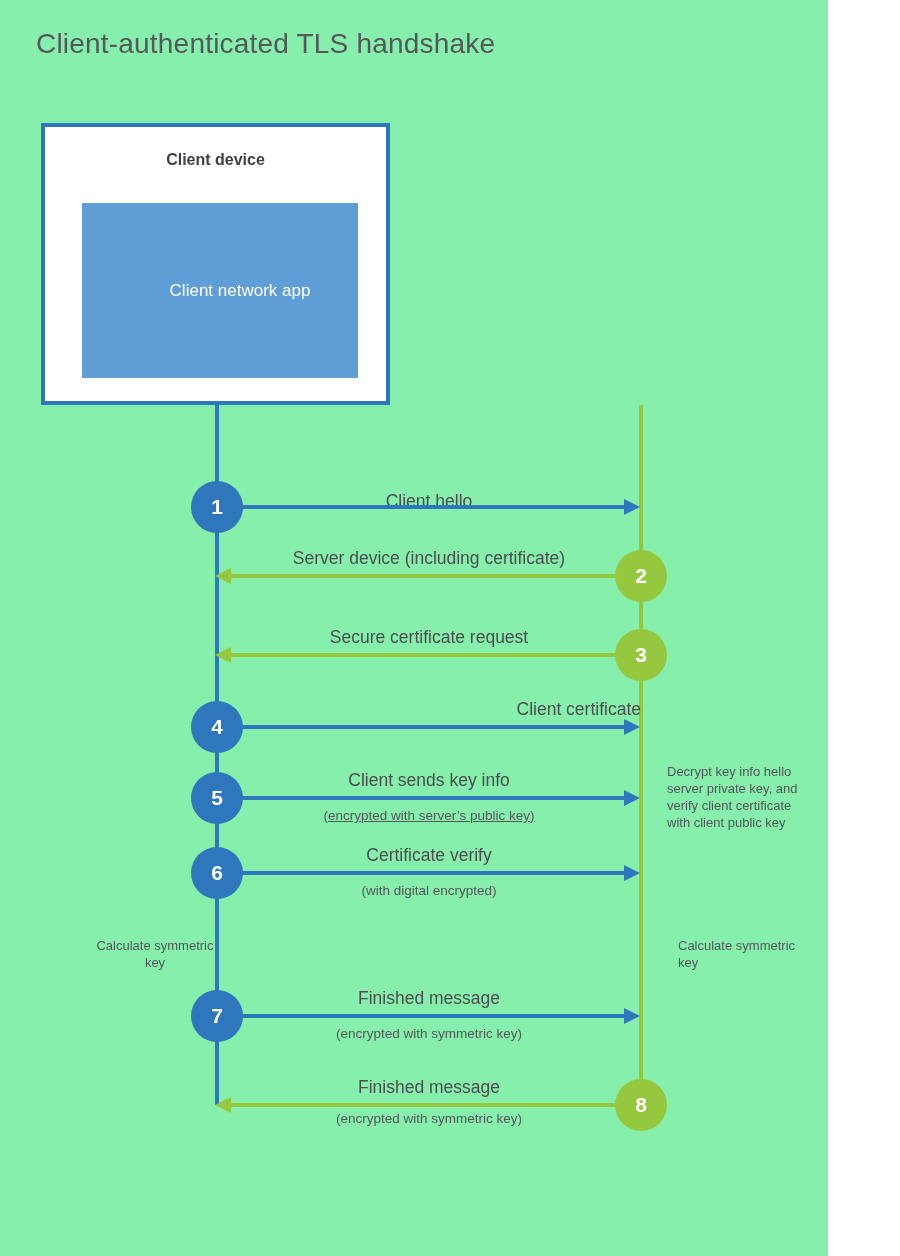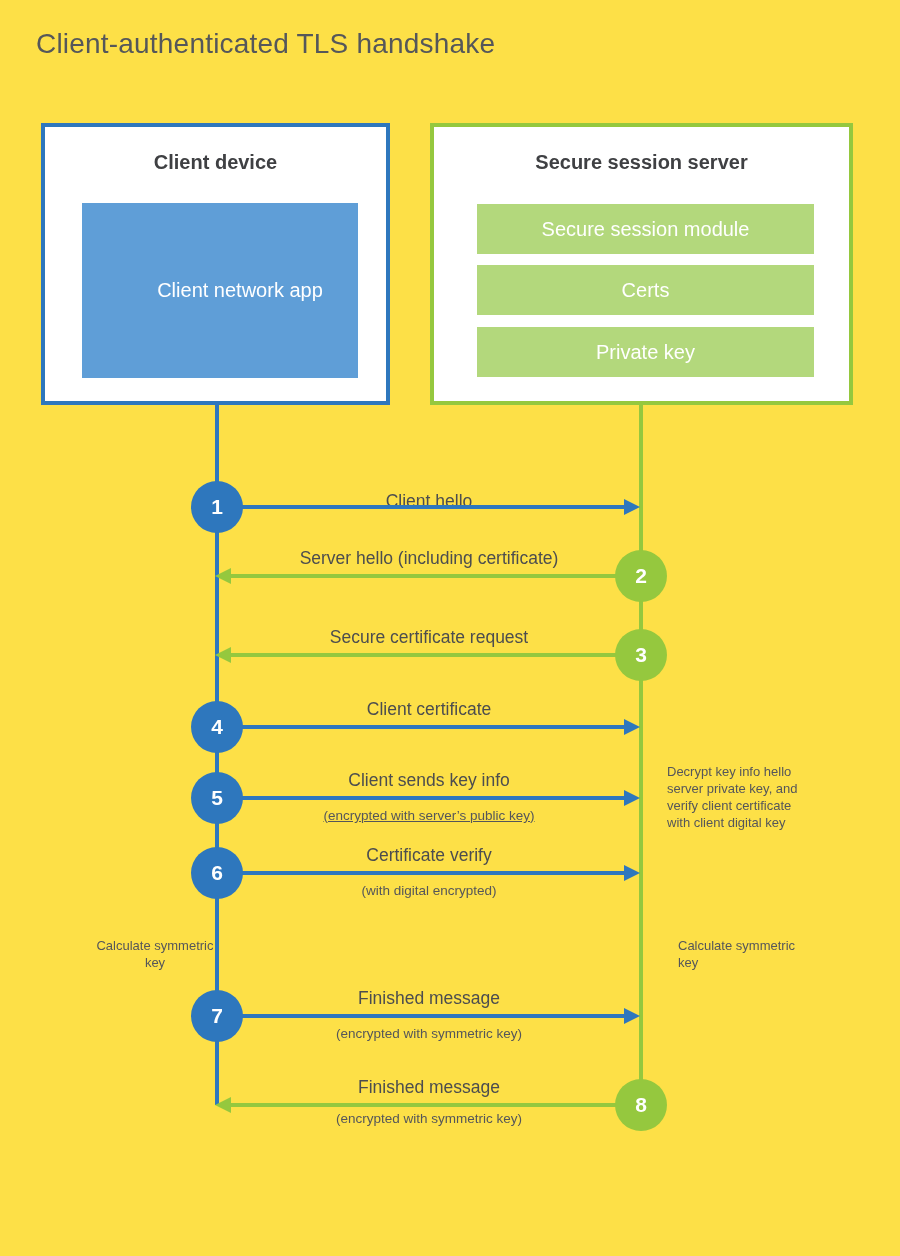--- a/index.html
+++ b/index.html
@@ -1,37 +1,37 @@
 <!DOCTYPE html>
 <html><head>
 <meta charset="utf-8">
 <style>
   html,body{margin:0;padding:0;background:#ffffff;}
   #canvas{
-    position:relative;width:900px;height:1256px;background:#fde047;overflow:hidden;
+    position:relative;width:828px;height:1256px;background:#86efac;overflow:hidden;
     font-family:"Liberation Sans","DejaVu Sans",sans-serif;
   }
   .abs{position:absolute;}
   
   .page-title{
     left:36px;top:28px;font-size:28px;font-weight:300;color:#55575a;letter-spacing:.2px;
   }
   
   .actor-box{box-sizing:border-box;top:123px;height:282px;background:#ffffff;}
   .client-box{left:41px;width:349px;border:4px solid #2e77bd;}
   .server-box{left:430px;width:423px;border:4px solid #95c83e;}
   .actor-title{
     left:0;top:24px;width:100%;text-align:center;
-    font-size:20px;font-weight:bold;color:#3f4043;
+    font-size:16px;font-weight:bold;color:#3f4043;
   }
   .client-app{
     left:37px;top:76px;width:276px;height:175px;background:#5f9ed7;
     display:flex;align-items:center;justify-content:center;text-align:center;
   }
-  .client-app span{display:inline-block;width:170px;font-size:20px;line-height:27px;color:#ffffff;margin-left:40px;}
+  .client-app span{display:inline-block;width:170px;font-size:17px;line-height:27px;color:#ffffff;margin-left:40px;}
   .server-bar{
     left:43px;width:337px;height:50px;background:#b3d87c;
     text-align:center;font-size:20px;line-height:50px;color:#ffffff;
   }
   
   .lifeline{width:4px;top:405px;height:700px;}
   .lifeline.blue{left:215px;background:#2e77bd;}
   .lifeline.green{left:639px;background:#95c83e;}
   
   .step-circle{
@@ -78,53 +78,47 @@
 
   <div class="abs page-title">Client-authenticated TLS handshake</div>
 
   <div class="abs actor-box client-box">
     <div class="abs actor-title">Client device</div>
     <div class="abs client-app">
       <span>Client network app</span>
     </div>
   </div>
 
-  <div class="abs actor-box server-box">
-    <div class="abs actor-title">Secure session server</div>
-    <div class="abs server-bar" style="top:77px;">Secure session module</div>
-    <div class="abs server-bar" style="top:138px;">Certs</div>
-    <div class="abs server-bar" style="top:200px;">Private key</div>
-  </div>
 
   <div class="abs lifeline blue"></div>
   <div class="abs lifeline green"></div>
 
   <div>
     <div class="abs msg-label" style="top:479px;margin-top:12px;">Client hello</div>
     <div class="abs msg-line blue" style="top:505px;"></div>
     <div class="abs head-right" style="top:499px;"></div>
     <div class="abs step-circle blue" style="top:481px;">1</div>
   </div>
 
   <div>
-    <div class="abs msg-label" style="top:548px;">Server hello (including certificate)</div>
+    <div class="abs msg-label" style="top:548px;">Server device (including certificate)</div>
     <div class="abs msg-line green" style="top:574px;"></div>
     <div class="abs head-left" style="top:568px;"></div>
     <div class="abs step-circle green" style="top:550px;">2</div>
   </div>
 
   <div>
     <div class="abs msg-label" style="top:627px;">Secure certificate request</div>
     <div class="abs msg-line green" style="top:653px;"></div>
     <div class="abs head-left" style="top:647px;"></div>
     <div class="abs step-circle green" style="top:629px;">3</div>
   </div>
 
   <div>
-    <div class="abs msg-label" style="top:699px;">Client certificate</div>
+    <div class="abs msg-label" style="top:699px;text-align:right;">Client certificate</div>
     <div class="abs msg-line blue" style="top:725px;"></div>
     <div class="abs head-right" style="top:719px;"></div>
     <div class="abs step-circle blue" style="top:701px;">4</div>
   </div>
 
   <div>
     <div class="abs msg-label" style="top:770px;">Client sends key info</div>
     <div class="abs msg-line blue" style="top:796px;"></div>
     <div class="abs head-right" style="top:790px;"></div>
     <div class="abs step-circle blue" style="top:772px;">5</div>
@@ -152,18 +146,18 @@
     <div class="abs msg-line green" style="top:1103px;"></div>
     <div class="abs head-left" style="top:1097px;"></div>
     <div class="abs step-circle green" style="top:1079px;">8</div>
     <div class="abs msg-sub" style="top:1111px;">(encrypted with symmetric key)</div>
   </div>
 
   <div class="abs side-note decrypt-note">
     <span>Decrypt key info hello</span>
     <span>server private key, and</span>
     <span>verify client certificate</span>
-    <span>with client digital key</span>
+    <span>with client public key</span>
   </div>
   <div class="abs side-note calc-left">Calculate symmetric key</div>
   <div class="abs side-note calc-right">Calculate symmetric key</div>
 
 </div>
 
 </body></html>

